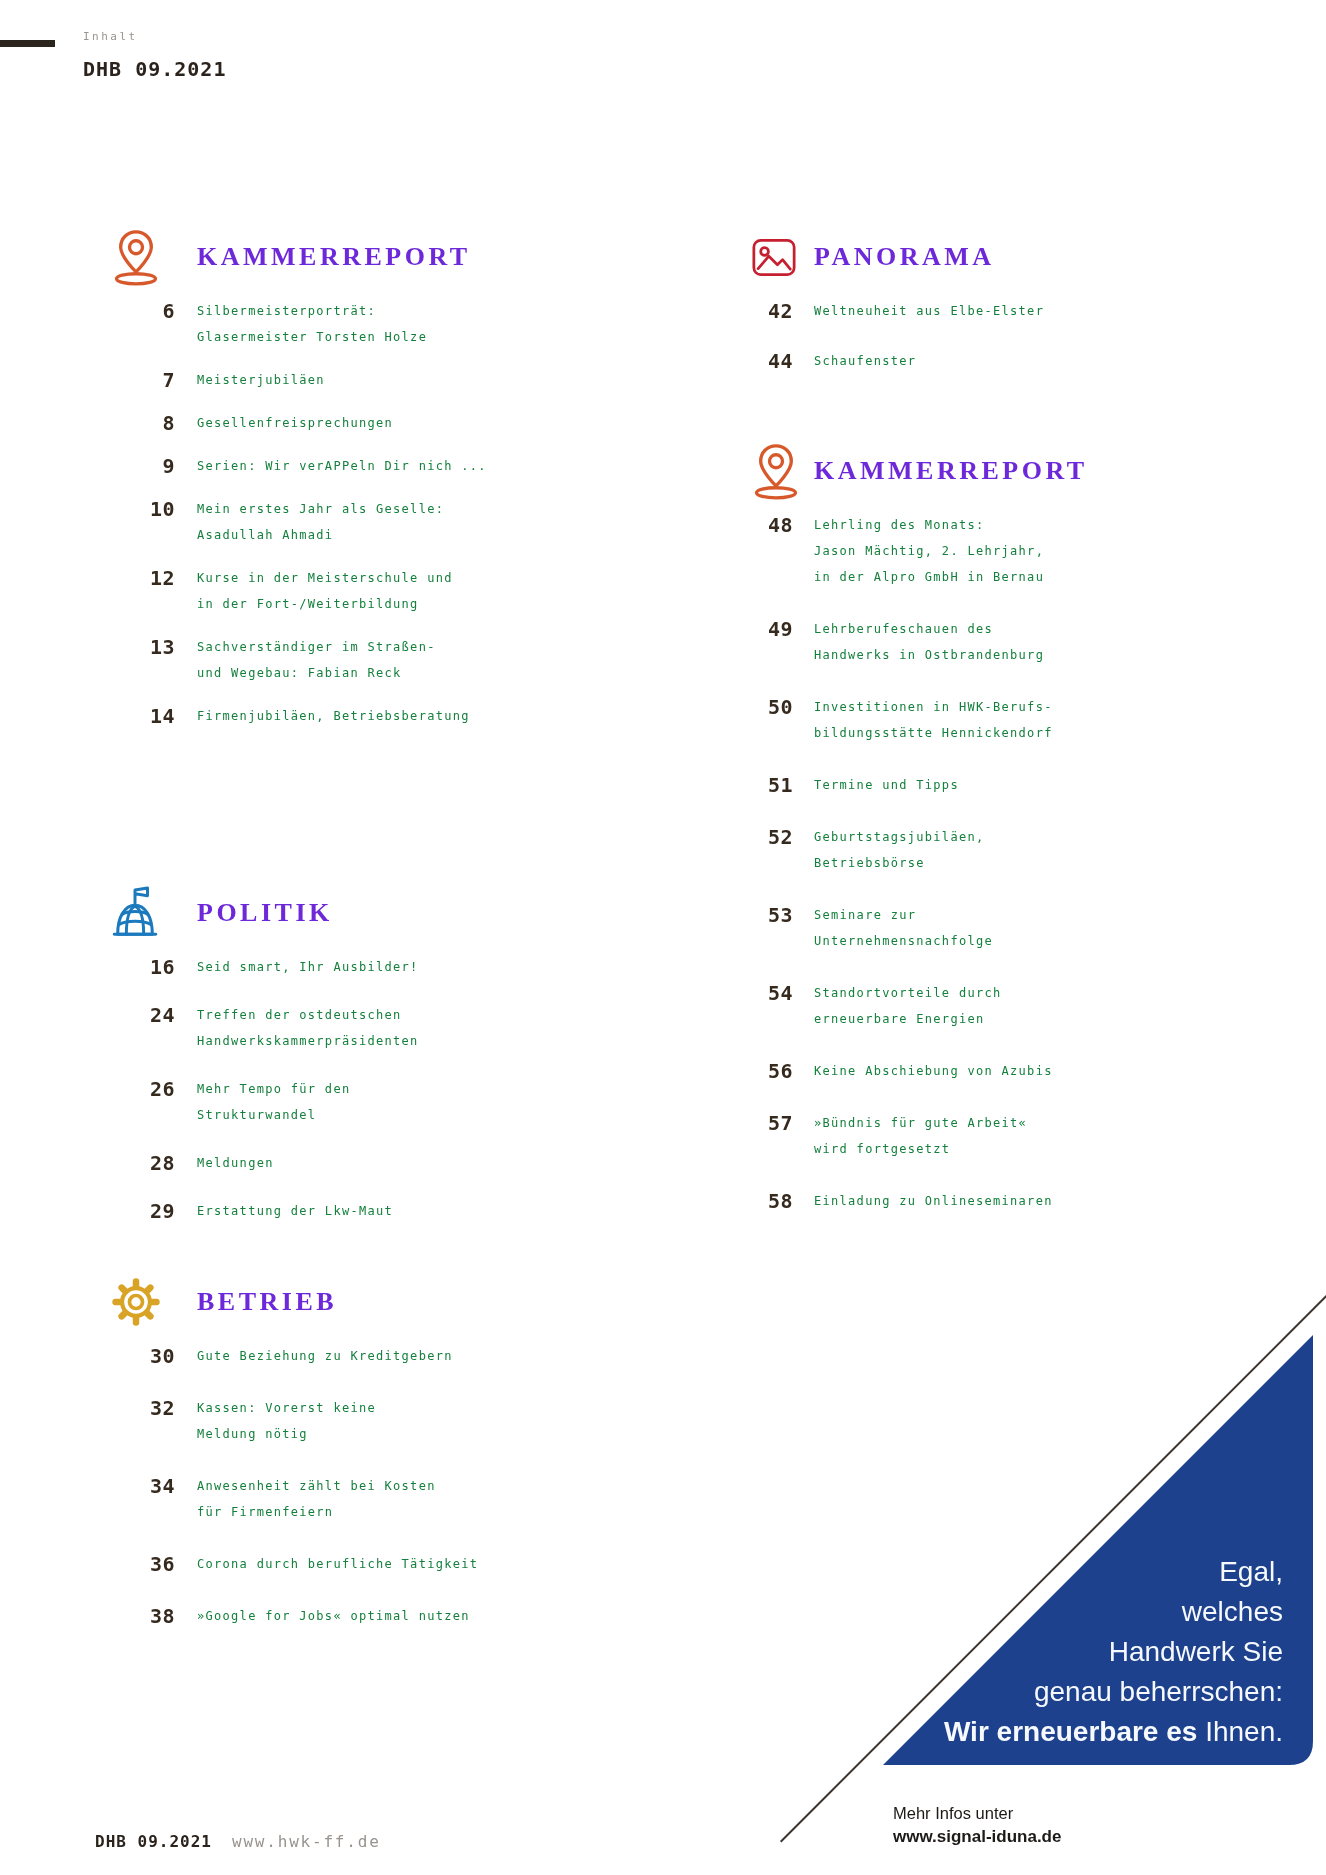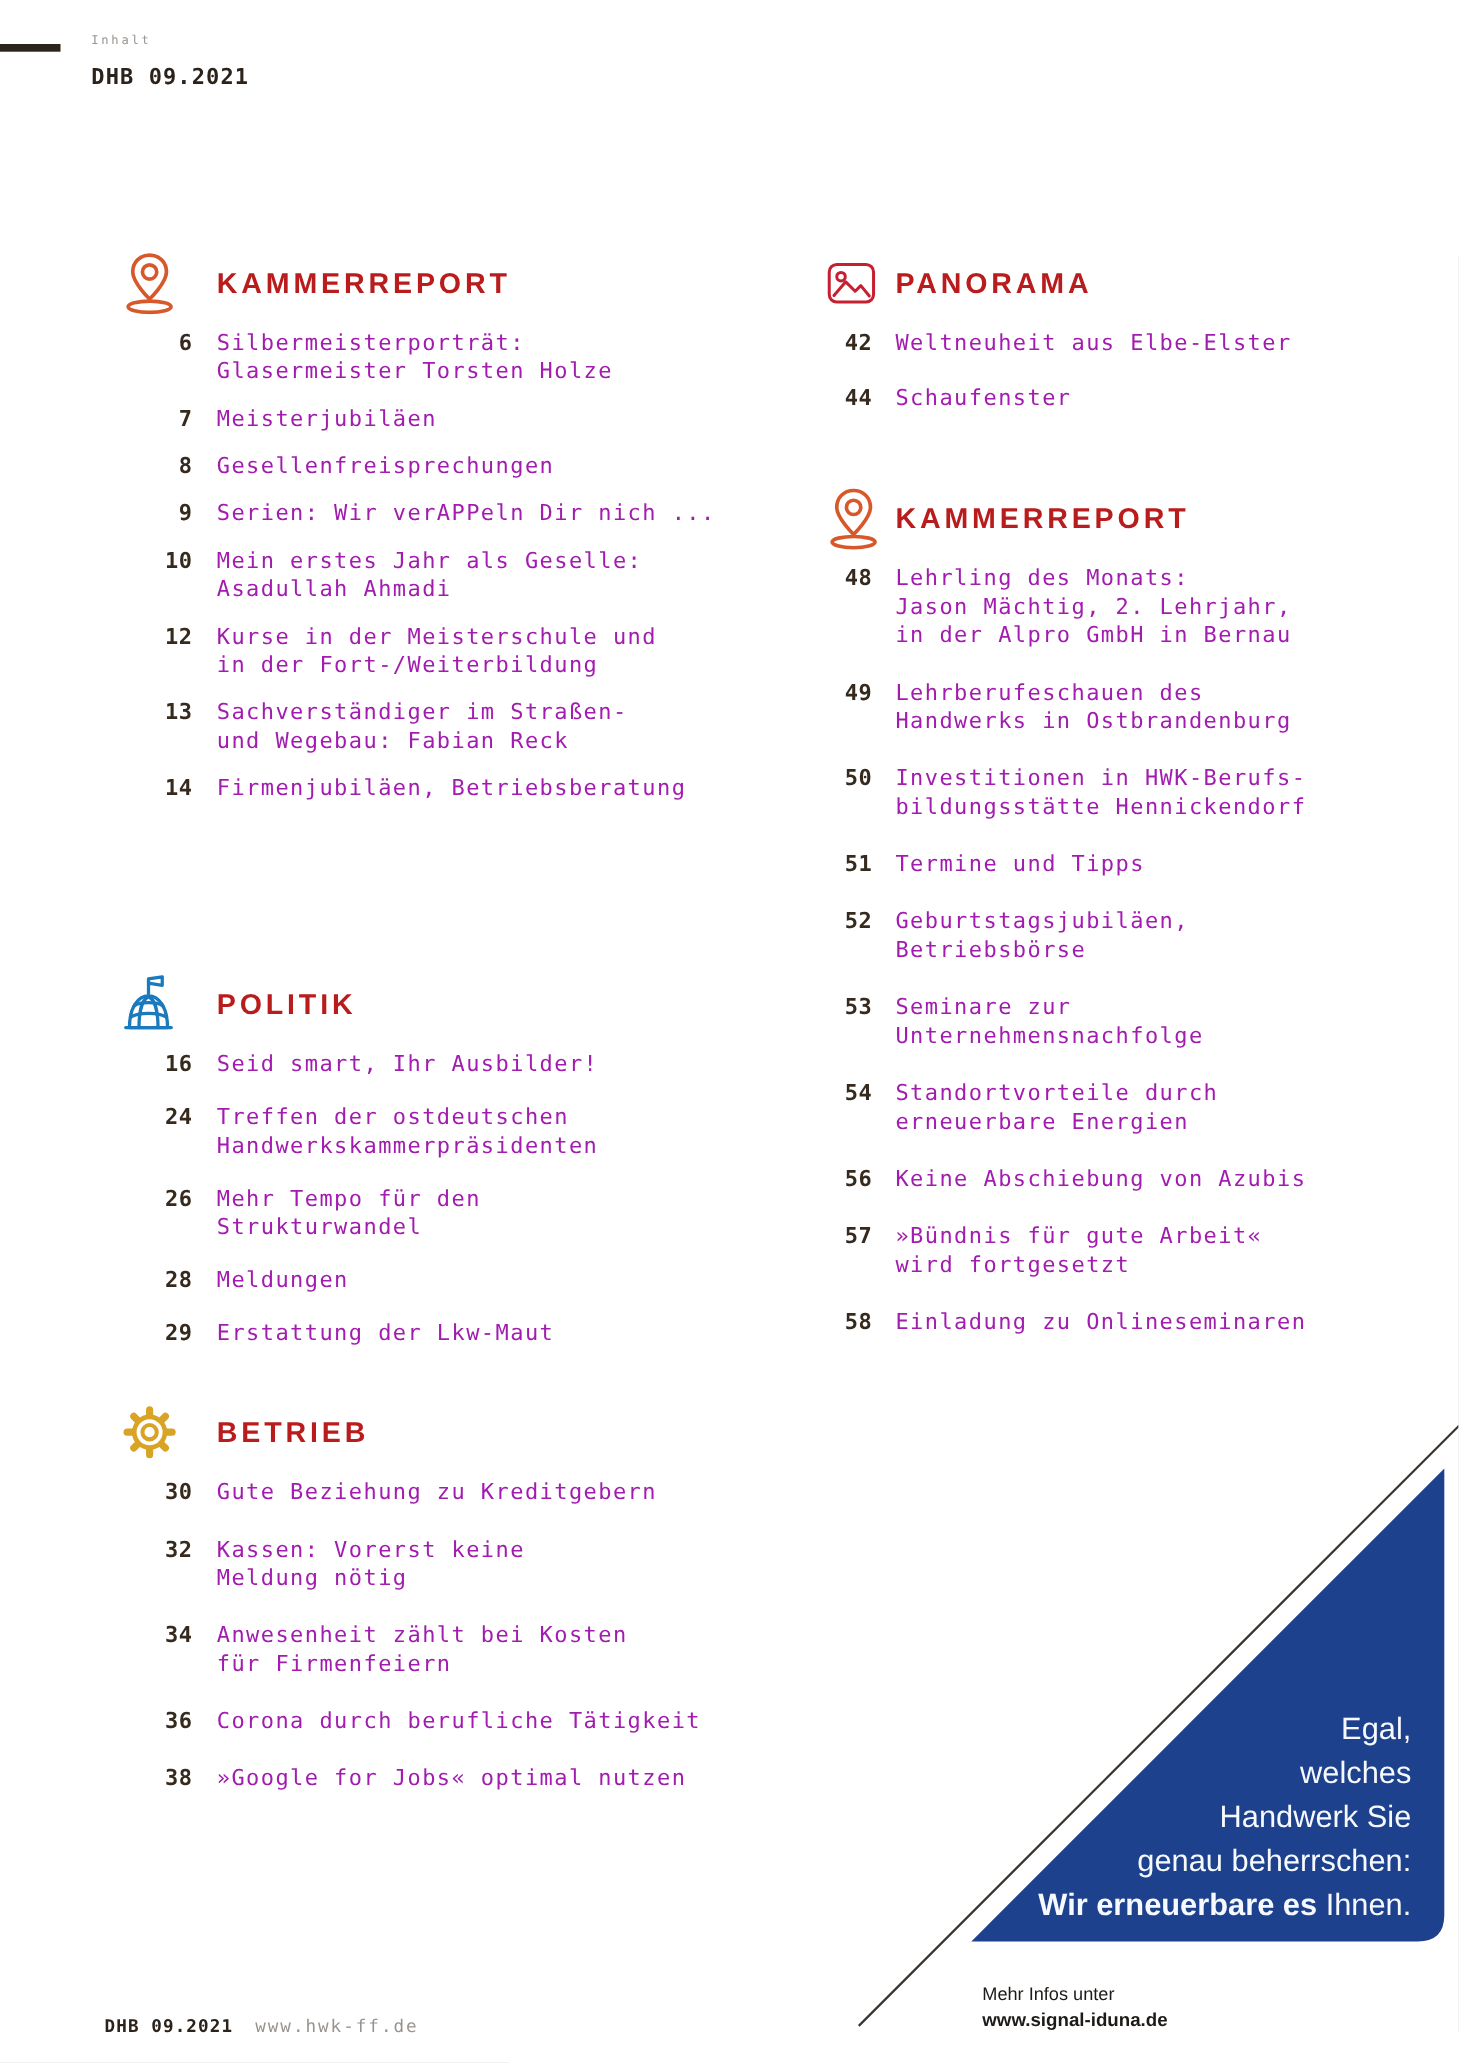--- a/index.html
+++ b/index.html
@@ -25,34 +25,34 @@
   #sec-betrieb{top:1273px;}
   #sec-panorama{top:228px;}
   #sec-kammerreport-2{top:442px;}
 
   .sec-head{display:flex;align-items:center;height:58px;margin-bottom:12px;}
   .sec-icon{flex:0 0 89px;display:flex;align-items:center;padding-left:2px;box-sizing:border-box;}
   #col-right .sec-icon{flex:0 0 66px;}
   .sec-icon svg{display:block;}
   .sec-title{
     margin:0;font-size:26px;font-weight:bold;letter-spacing:3.5px;
-    color:#b91c1c;font-family:Liberation Sans, sans-serif;white-space:nowrap;
+    color:#6d28d9;font-family:Liberation Serif, serif;white-space:nowrap;
   }
   .item{display:flex;margin-bottom:16px;}
   #sec-kammerreport-1 .item{margin-bottom:17px;}
   #sec-politik .item{margin-bottom:22px;}
   #sec-betrieb .item{margin-bottom:26px;}
   #sec-panorama .item{margin-bottom:24px;}
   #sec-kammerreport-2 .item{margin-bottom:26px;}
   .num{
     flex:0 0 67px;text-align:right;font-weight:bold;font-size:20px;line-height:26px;
     color:#362a1e;letter-spacing:0.5px;
   }
   #col-right .num{flex:0 0 45px;}
-  .txt{margin-left:22px;font-size:20px;line-height:26px;color:#a21caf;letter-spacing:1.3px;}
+  .txt{margin-left:22px;font-size:12px;line-height:26px;color:#15803d;letter-spacing:1.3px;}
   #col-right .txt{margin-left:21px;}
   .line{white-space:nowrap;}
 
   
   #diag-line{
     position:absolute;left:780px;top:1841px;width:772px;height:2px;background:#3b332c;
     transform:rotate(-45deg);transform-origin:0 0;
   }
   #ad-shape{position:absolute;left:880px;top:1332px;width:436px;height:436px;}
   #ad-headline{

